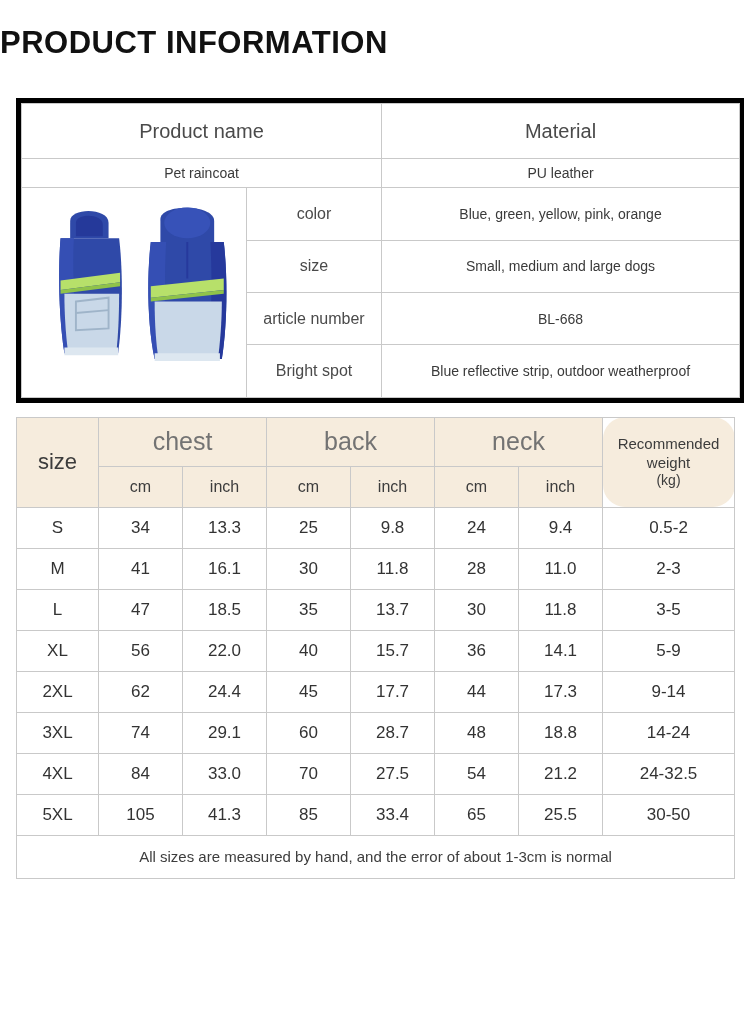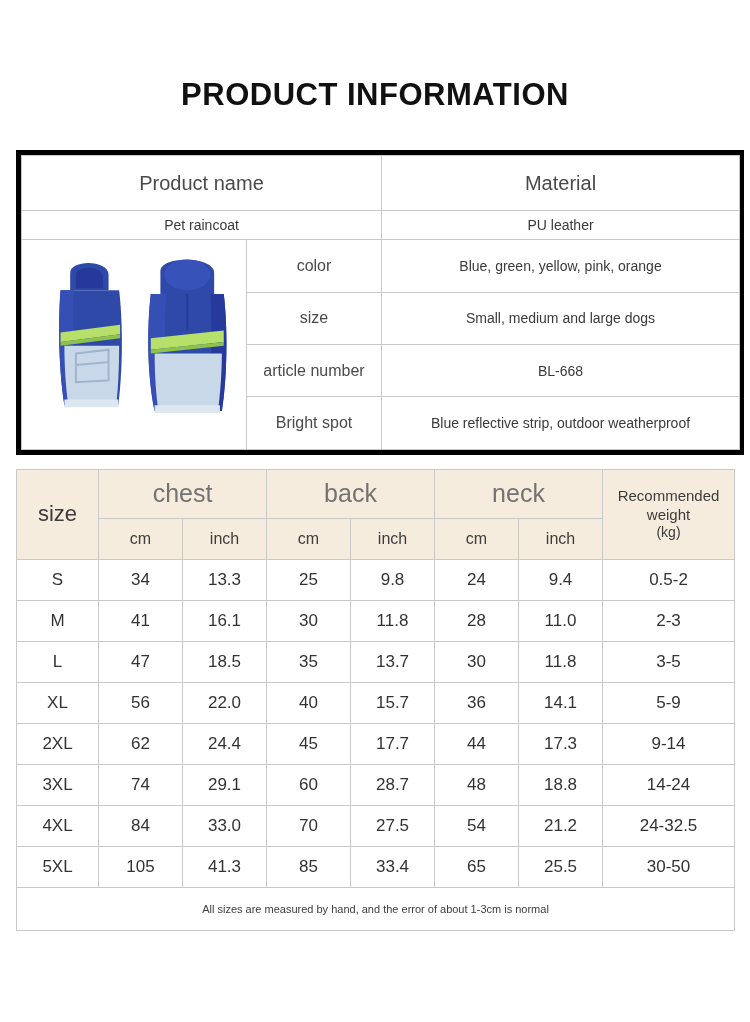--- a/index.html
+++ b/index.html
@@ -14,26 +14,25 @@
     color: #1a1a1a;
     overflow: hidden;
   }
   .page {
     position: relative;
     width: 750px;
     height: 1022px;
     box-sizing: border-box;
   }
   .title {
-    text-align: center;
     font-size: 31px;
     font-weight: bold;
     letter-spacing: 0.5px;
     color: #111;
-    padding-top: 78px;
+    padding-top: 26px;
     padding-bottom: 0;
     line-height: 1.1;
   }
 
   
   .info-wrap {
     margin: 38px 16px 0 16px;
     border: 5px solid #000000;
     border-collapse: collapse;
     width: 718px;
@@ -104,31 +103,32 @@
     height: 38px;
   }
   .hdr-size {
     font-size: 22px;
     color: #3c3c3c;
   }
   .hdr-rec {
     font-size: 15px;
     color: #3c3c3c;
     line-height: 1.25;
+    border-radius: 22px;
   }
   .hdr-rec .kg { font-size: 14px; }
   table.size td.cell {
     font-size: 17px;
     color: #333;
     height: 38px;
   }
   table.size td.cell.size-col { font-size: 17px; }
   table.size td.cell.weight-col { font-size: 17px; }
   .note-row td {
-    font-size: 11px;
+    font-size: 15px;
     color: #3d3d3d;
     height: 40px;
     background: #ffffff;
   }
 
   
   .weights {
     margin-top: 24px;
     text-align: center;
     font-size: 20px;

